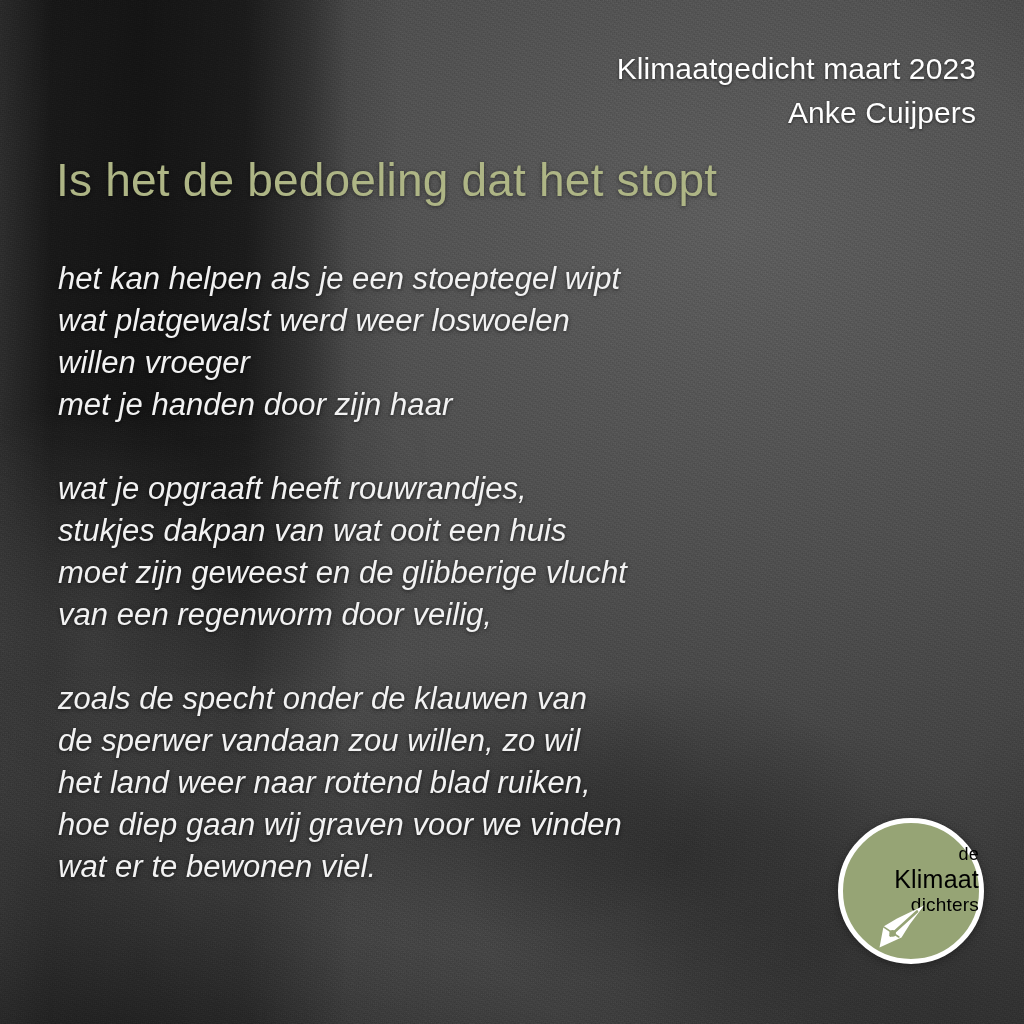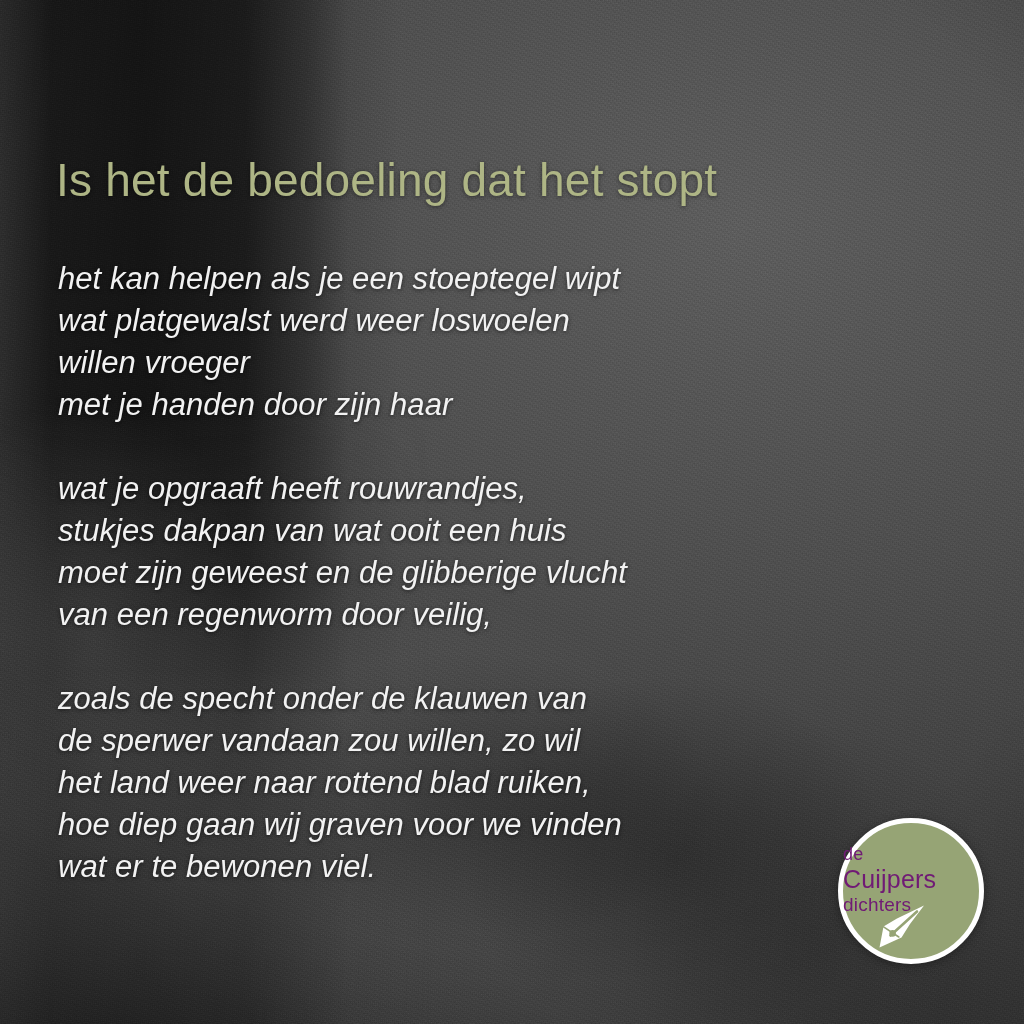--- a/index.html
+++ b/index.html
@@ -151,22 +151,22 @@
     background: #96a475;
     border: 5px solid #ffffff;
     box-sizing: border-box;
     box-shadow: 0 2px 10px rgba(0,0,0,0.35);
   }
   #logo-wordmark {
     position: absolute;
     left: 0;
     right: 0;
     top: 19px;
-    text-align: left;
-    color: #701a75;
+    text-align: right;
+    color: #000000;
     font-size: 19px;
     line-height: 25px;
     letter-spacing: 0.2px;
   }
   #logo-line-de      { font-size: 18px; }
   #logo-line-klimaat { font-size: 25px; }
   #logo-line-dichters{ font-size: 19px; }
 
   #nib-icon {
     position: absolute;
@@ -184,20 +184,24 @@
   <div class="bg-layer" id="bg-base"></div>
   <div class="bg-layer" id="bg-trunk"></div>
   <div class="bg-layer" id="bg-trunk-fade"></div>
   <div class="bg-layer" id="bg-blobs"></div>
   <div class="bg-layer" id="bg-grain"></div>
   <div class="bg-layer" id="bg-grain-2"></div>
   <div class="bg-layer" id="bg-vignette"></div>
 
   <div id="content">
 
+    <div id="credit-block">
+      <div>Klimaatgedicht maart 2023</div>
+      <div>Anke Cuijpers</div>
+    </div>
 
     <div id="poem-title">Is het de bedoeling dat het stopt</div>
 
     <div id="poem-body">
 
       <div class="stanza">
         <div class="poem-line">het kan helpen als je een stoeptegel wipt</div>
         <div class="poem-line">wat platgewalst werd weer loswoelen</div>
         <div class="poem-line">willen vroeger</div>
         <div class="poem-line">met je handen door zijn haar</div>
@@ -216,21 +220,21 @@
         <div class="poem-line">het land weer naar rottend blad ruiken,</div>
         <div class="poem-line">hoe diep gaan wij graven voor we vinden</div>
         <div class="poem-line">wat er te bewonen viel.</div>
       </div>
 
     </div>
 
     <div id="logo-badge">
       <div id="logo-wordmark">
         <div id="logo-line-de">de</div>
-        <div id="logo-line-klimaat">Cuijpers</div>
+        <div id="logo-line-klimaat">Klimaat</div>
         <div id="logo-line-dichters">dichters</div>
       </div>
       <svg id="nib-icon" viewBox="0 0 62 46">
 
         <path d="M2.5 43.5 L6.5 22.5 L20 14.5 L47 1.5 L33 20 L24.5 33.5 Z" fill="#ffffff"></path>
 
         <path d="M13.5 31.5 L40 7.5" stroke="#96a475" stroke-width="2.6" stroke-linecap="round" fill="none"></path>
 
         <circle cx="15.6" cy="29.4" r="3.3" fill="#96a475"></circle>
 

